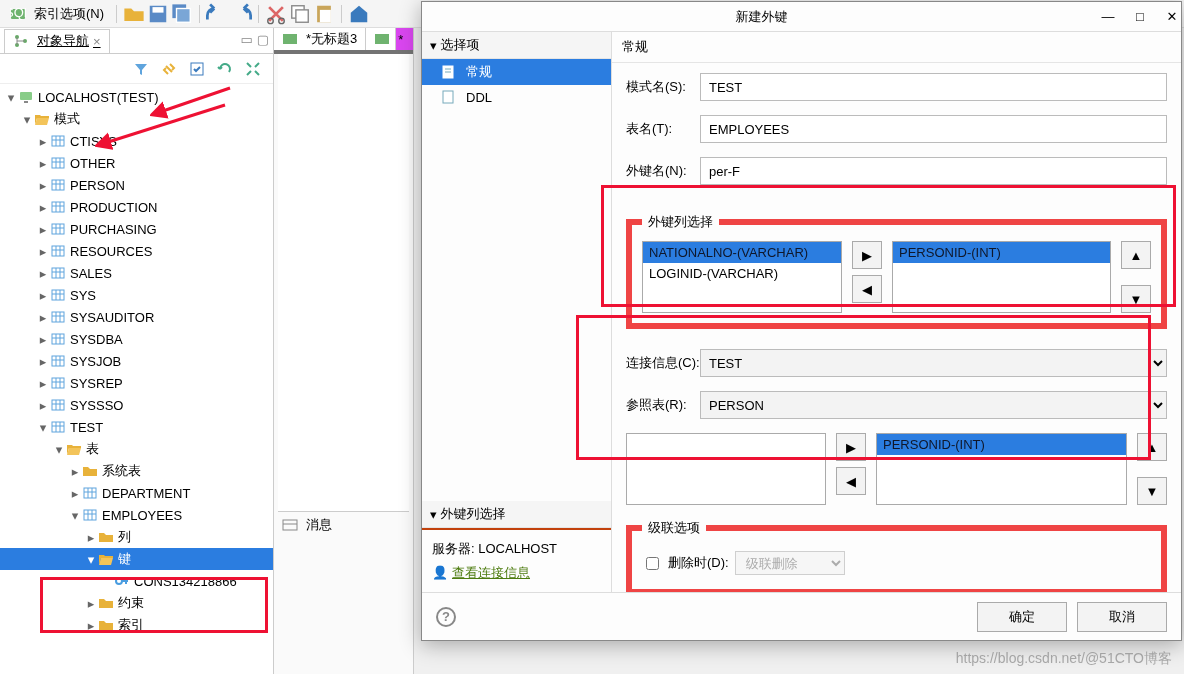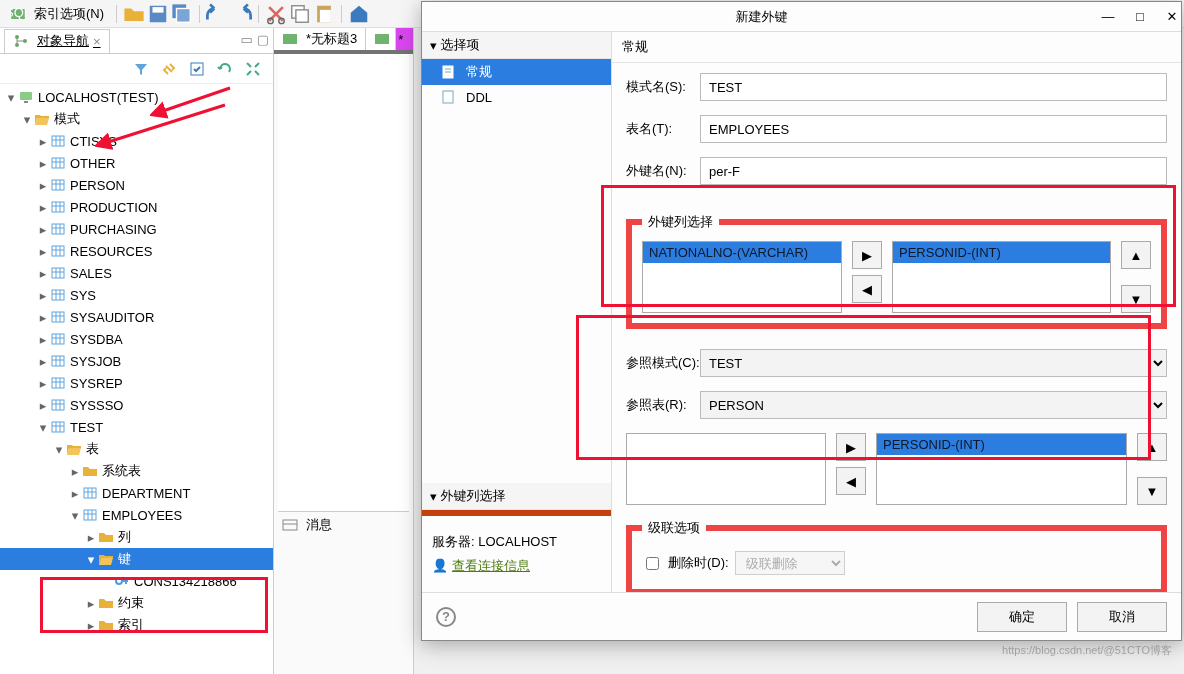--- a/index.html
+++ b/index.html
@@ -34,21 +34,21 @@
 .title-text { flex: 1; text-align: center; font-weight: normal; }
 .win-btns { display: flex; gap: 16px; }
 .win-btn { width: 16px; height: 16px; cursor: pointer; display: flex; align-items: center; justify-content: center; }
 
 .dialog-body { flex: 1; display: flex; overflow: hidden; }
 .dialog-left { width: 190px; border-right: 1px solid #ddd; display: flex; flex-direction: column; }
 .section-hdr { background: #f5f5f5; padding: 4px 8px; font-weight: normal; display: flex; align-items: center; gap: 4px; border-bottom: 1px solid #e5e5e5; }
 .opt-list { }
 .opt-item { padding: 4px 8px 4px 18px; display: flex; align-items: center; gap: 6px; cursor: pointer; }
 .opt-item.sel { background: #2b7de0; color: #fff; }
-.conn-info { padding: 14px 10px; line-height: 24px; border-top: 6px solid #c2410c; }
+.conn-info { padding: 7px 10px; line-height: 24px; border-top: 2px solid #c2410c; }
 .conn-info a { color: #4d7c0f; text-decoration: underline; cursor: pointer; }
 .conn-info .pep { color: #4a9de0; margin-right: 4px; }
 
 .dialog-right { flex: 1; padding: 0; overflow: auto; }
 .right-hdr { padding: 6px 10px; border-bottom: 1px solid #e5e5e5; }
 .form { padding: 10px 14px; }
 .form-row { display: flex; align-items: center; margin-bottom: 14px; }
 .form-row label { width: 74px; }
 .form-row input[type=text] { flex: 1; height: 28px; border: 1px solid #bbb; padding: 0 8px; background: #fff; }
 .form-row select { flex: 1; height: 28px; border: 1px solid #bbb; background: #f3f3f3; padding: 0 4px; }
@@ -65,21 +65,21 @@
 .chk-row { display: flex; align-items: center; gap: 6px; margin: 4px 0; }
 .cascade-sel { width: 110px; height: 24px; border: 1px solid #bbb; background: #f3f3f3; color: #888; padding: 0 6px; }
 .cascade-row { display: flex; align-items: center; gap: 30px; }
 
 .dialog-footer { height: 48px; border-top: 1px solid #ddd; display: flex; align-items: center; padding: 0 14px; }
 .help-ico { color: #888; border: 2px solid #888; border-radius: 50%; width: 20px; height: 20px; display: flex; align-items: center; justify-content: center; font-weight: bold; cursor: pointer; }
 .dlg-btn { width: 90px; height: 30px; border: 1px solid #aaa; background: #f3f3f3; cursor: pointer; margin-left: 10px; }
 
 .red-box { position: absolute; border: 3px solid #e13; pointer-events: none; }
 .red-arrow { position: absolute; pointer-events: none; }
-.watermark { position: absolute; right: 12px; bottom: 16px; color: rgba(120,120,120,0.6); font-size: 11px; }
+.watermark { position: absolute; right: 12px; bottom: 6px; color: rgba(120,120,120,0.6); font-size: 14px; }
 
 svg { width: 100%; height: 100%; }
 </style>
 </head>
 <body>
 
 <div class="toolbar-top">
   <div class="new-query">
     <span class="icon">
         <svg viewBox="0 0 16 16">
@@ -599,38 +599,39 @@
             <label>外键名(N):</label>
             <input type="text" value="per-F" style="">
           </div>
       </div>
 
       <fieldset>
         <legend>外键列选择</legend>
         <div class="listbox-row">
           <div class="listbox" id="availCols">
               <div class="li sel">NATIONALNO-(VARCHAR)</div>
+              <div class="li">LOGINID-(VARCHAR)</div>
             </div>
           <div class="arrow-col">
             <button class="arrow-btn">▶</button>
             <button class="arrow-btn">◀</button>
           </div>
           <div class="listbox rightbox" id="chosenCols">
               <div class="li sel">PERSONID-(INT)</div>
             </div>
           <div class="updown-col">
             <button class="arrow-btn">▲</button>
             <button class="arrow-btn">▼</button>
           </div>
         </div>
       </fieldset>
 
       <div class="form">
         <div class="form-row">
-            <label>参照模式(C):</label>
+            <label>连接信息(C):</label>
             <select><option>TEST</option></select>
           </div>
         <div class="form-row">
             <label>参照表(R):</label>
             <select><option>PERSON</option></select>
           </div>
         <div class="listbox-row" style="margin-top:6px">
           <div class="listbox"></div>
           <div class="arrow-col">
             <button class="arrow-btn">▶</button>

